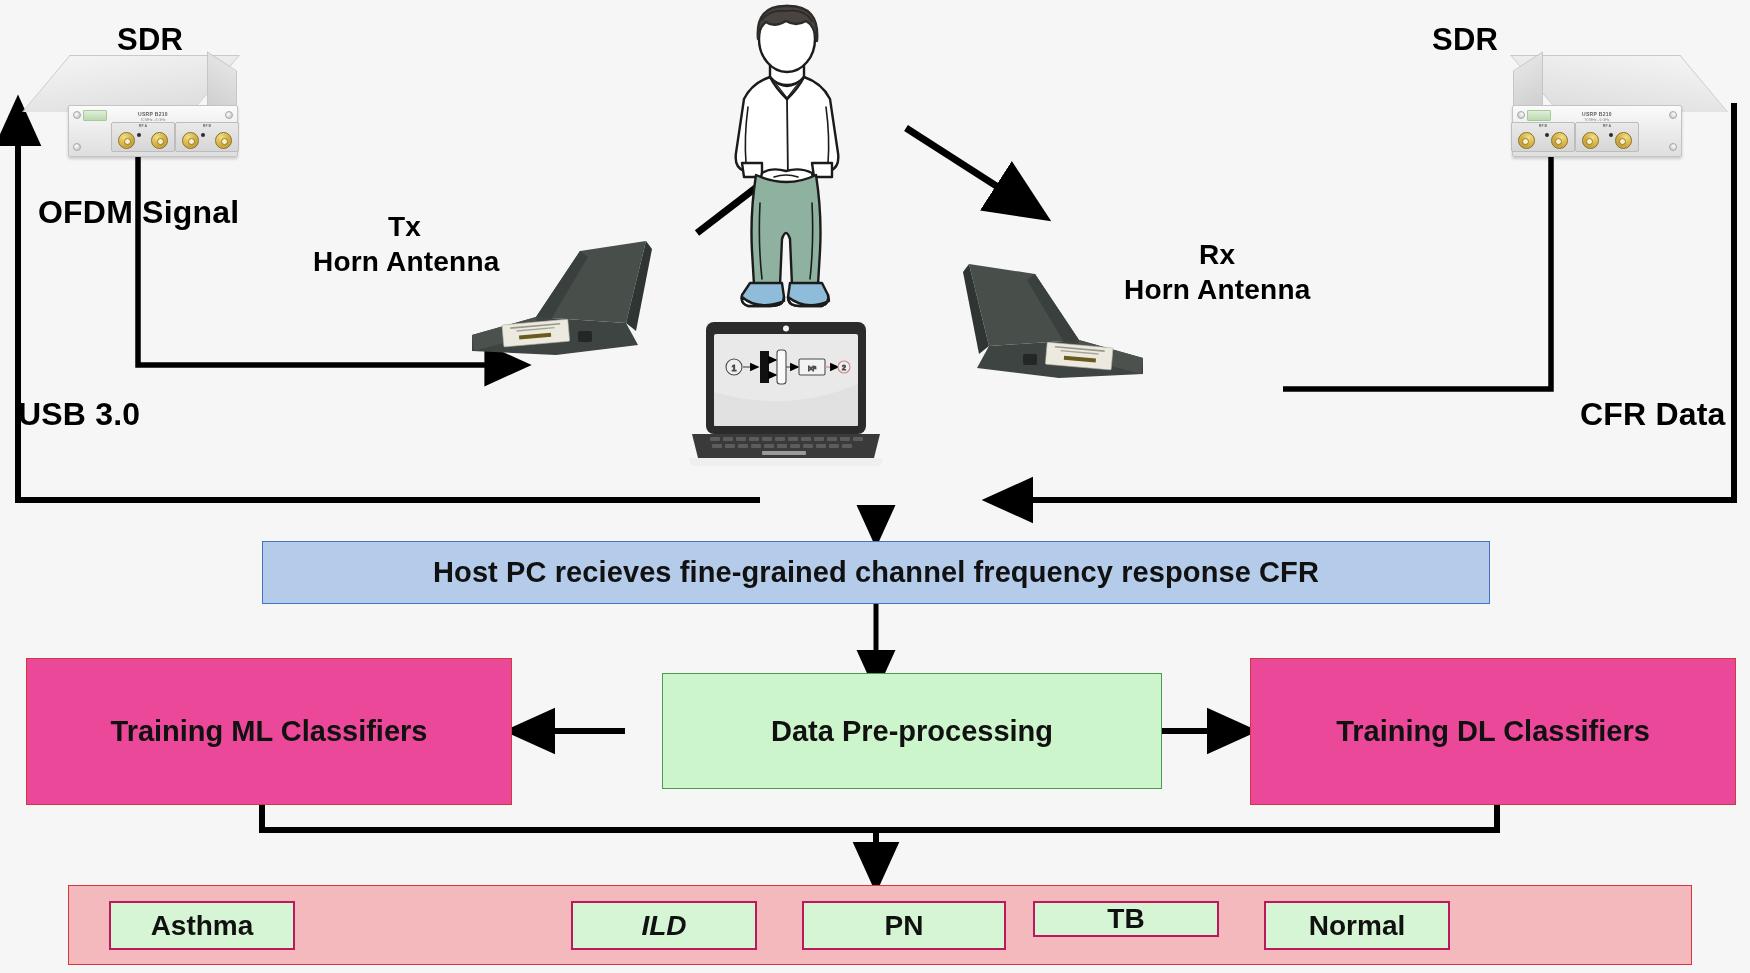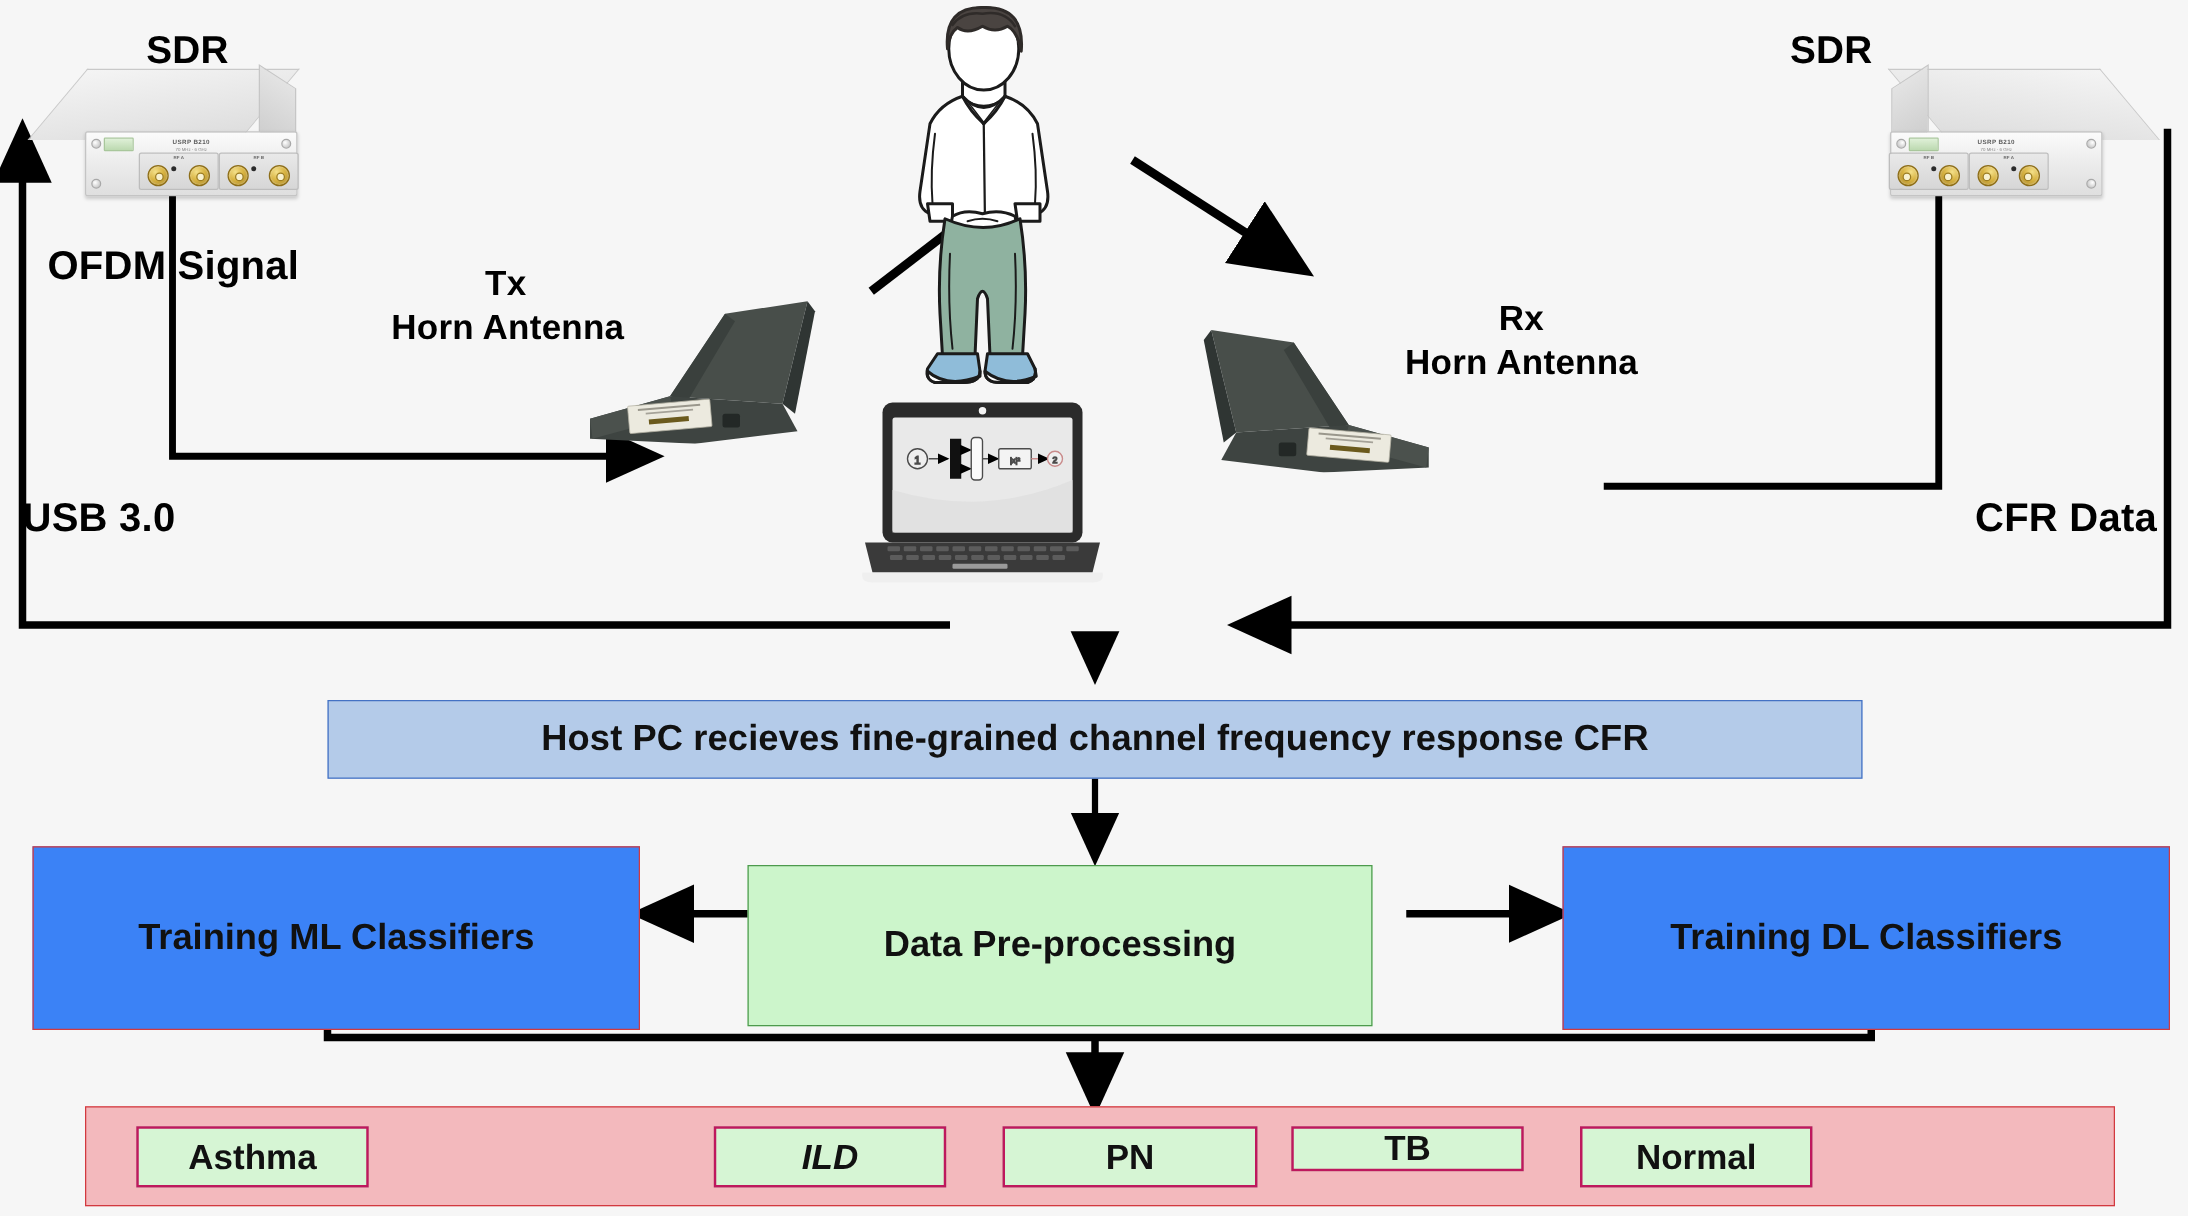--- a/index.html
+++ b/index.html
@@ -92,28 +92,28 @@
   
   .person{width:175px;height:310px;}
 
   
   .laptop{width:195px;height:150px;}
 
   
   .box{
     position:absolute;box-sizing:border-box;
     display:flex;align-items:center;justify-content:center;
-    text-align:center;font-weight:bold;color:#111;margin-top:19px;
+    text-align:center;font-weight:bold;color:#111;
   }
   .box-blue{
     background:#b4cbe9;border:1px solid #4472c4;
     font-size:29px;letter-spacing:.1px;
   }
   .box-pink{
-    background:#3b82f6;border:1px solid #d2393f;
+    background:#ec4899;border:1px solid #d2393f;
     font-size:29px;
   }
   .box-green{
     background:#ccf5cb;border:1px solid #4d9a4d;
     font-size:29px;
   }
   .band-pink{
     background:#f3b9bd;border:1px solid #d2393f;
   }
   .chip-green{
@@ -375,21 +375,21 @@
         <rect x="154" y="124" width="10" height="4" rx="1"></rect>
         <rect x="74" y="131" width="44" height="4" rx="1" fill="#9a9a9a"></rect>
       </g>
     </svg>
   </div>
 
   <div class="box box-blue" style="left:262px;top:541px;width:1228px;height:63px;">Host PC recieves fine-grained channel frequency response CFR</div>
 
   <div class="box box-pink" style="left:26px;top:658px;width:486px;height:147px;">Training ML Classifiers</div>
 
-  <div class="box box-green" style="left:598px;top:673px;width:500px;height:129px;">Data Pre-processing</div>
+  <div class="box box-green" style="left:662px;top:673px;width:500px;height:116px;">Data Pre-processing</div>
 
   <div class="box box-pink" style="left:1250px;top:658px;width:486px;height:147px;">Training DL Classifiers</div>
 
   <div class="abs band-pink" style="left:68px;top:885px;width:1622px;height:78px;">
     <div class="chip-green" style="left:40px;top:15px;width:186px;height:49px;">Asthma</div>
     <div class="chip-green" style="left:502px;top:15px;width:186px;height:49px;font-style:italic;">ILD</div>
     <div class="chip-green" style="left:733px;top:15px;width:204px;height:49px;">PN</div>
     <div class="chip-green" style="left:964px;top:15px;width:186px;height:36px;">TB</div>
     <div class="chip-green" style="left:1195px;top:15px;width:186px;height:49px;">Normal</div>
   </div>

